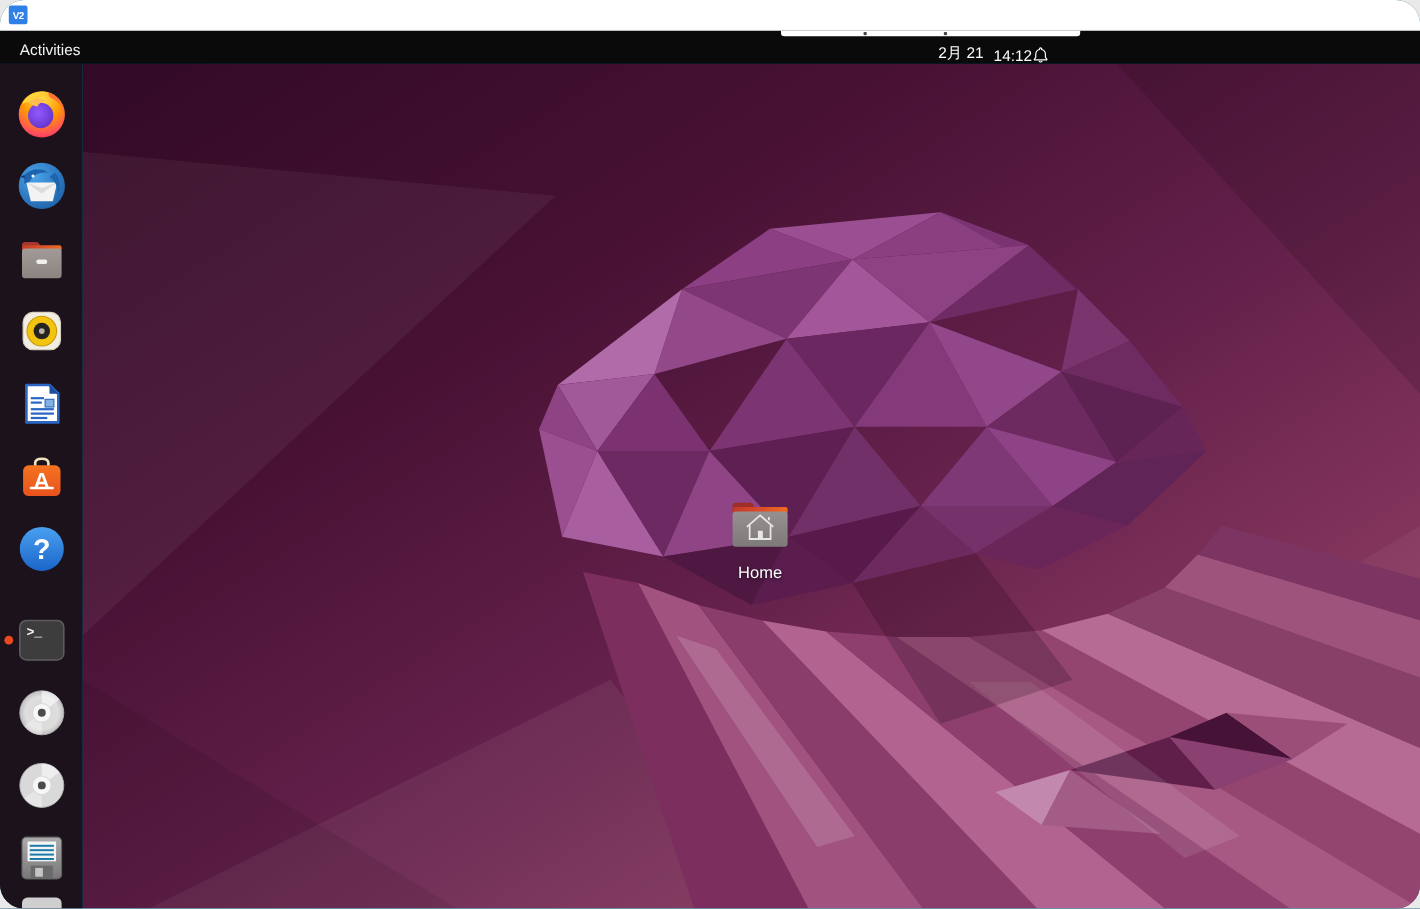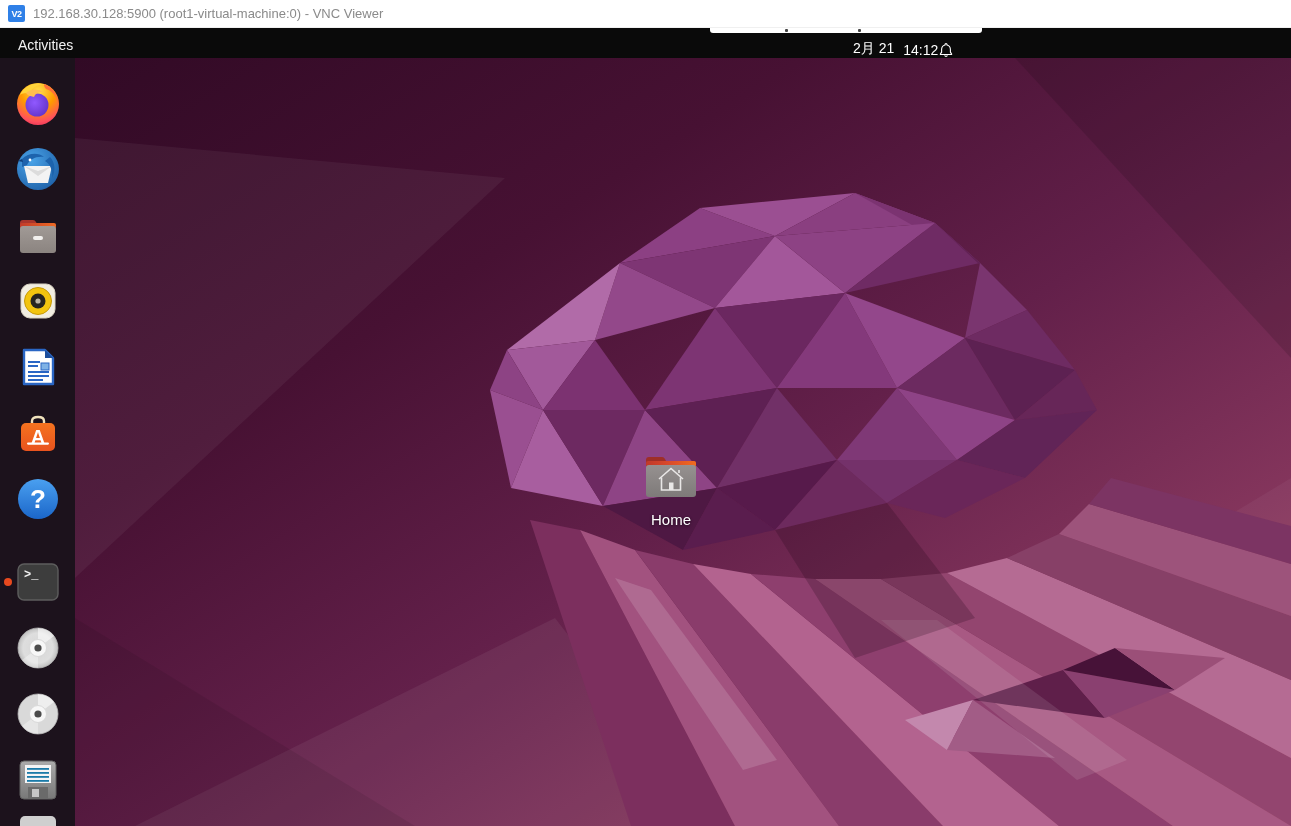--- a/index.html
+++ b/index.html
@@ -1,17 +1,17 @@
 <!DOCTYPE html>
 <html><head>
 <meta charset="utf-8">
 <style>
   * { margin:0; padding:0; box-sizing:border-box; }
   body { background:#e9e9e9; font-family:"Liberation Sans","DejaVu Sans",sans-serif; }
-  .screen { position:relative; width:1291px; height:826px; overflow:hidden; background:#0c4a6e; }
+  .screen { position:relative; width:1291px; height:826px; overflow:hidden; background:#0c4a6e;border-radius:22px; }
 
   
   .vnc-titlebar { position:absolute; left:0; top:0; width:100%; height:28px;
     background:#ffffff; border-bottom:1px solid #f0f0f0; display:flex; align-items:center; }
   .vnc-appicon { width:17px; height:17px; margin-left:8px; border-radius:2px;
     background:#2f80e7; color:#fff; font-size:9px; font-weight:bold;
     display:flex; align-items:center; justify-content:center; letter-spacing:-0.5px; }
   .vnc-title { margin-left:8px; font-size:13px; color:#8a8a8a; white-space:nowrap; }
 
   
@@ -34,33 +34,32 @@
   .dock { position:absolute; left:0; top:58px; width:75px; height:768px; background:#1c121c; }
   .dock-item { position:absolute; left:14px; width:48px; height:48px; cursor:pointer; }
   .dock-item svg { display:block; }
   .run-dot { position:absolute; left:-10px; top:20px; width:8px; height:8px; border-radius:50%; }
   .dock-partial { position:absolute; left:20px; top:758px; width:36px; height:14px;
     background:#cfcfcf; border-radius:5px 5px 0 0; }
 
   
   .desktop { position:absolute; left:75px; top:58px; width:1216px; height:768px; overflow:hidden; }
   .wallpaper { position:absolute; left:0; top:0; }
-  .home-icon { position:absolute; left:521px; top:393px; width:150px; text-align:center; cursor:pointer; }
+  .home-icon { position:absolute; left:541px; top:393px; width:150px; text-align:center; cursor:pointer; }
   .home-icon svg { display:inline-block; }
   .home-label { margin-top:6px; color:#ffffff; font-size:15px;
     text-shadow:0 1px 3px rgba(0,0,0,.65); }
 </style>
 </head>
 <body>
 
 <div class="screen">
 
   <div class="vnc-titlebar">
     <div class="vnc-appicon">V2</div>
-    <div class="vnc-title">192.168.30.128:5900 (root1-virtual-machine:0) - VNC Viewer</div>
   </div>
 
   <div class="gnome-bar">
     <div class="activities">Activities</div>
     <div class="clock-group">
       <span class="clock-date">2月 21</span>
       <span class="clock-time">14:12</span>
       <svg class="bell" viewBox="0 0 16 16">
         <path d="M8 1.6 a1 1 0 0 1 1 1 v0.4 a4.6 4.6 0 0 1 3.4 4.4 v2.8 l1.2 1.6 a0.4 0.4 0 0 1 -0.3 0.7 h-10.6 a0.4 0.4 0 0 1 -0.3 -0.7 l1.2 -1.6 v-2.8 a4.6 4.6 0 0 1 3.4 -4.4 v-0.4 a1 1 0 0 1 1 -1 z" fill="none" stroke="#ffffff" stroke-width="1.1"></path>
         <path d="M6.6 13.4 a1.5 1.5 0 0 0 2.8 0" fill="none" stroke="#ffffff" stroke-width="1.1"></path>

